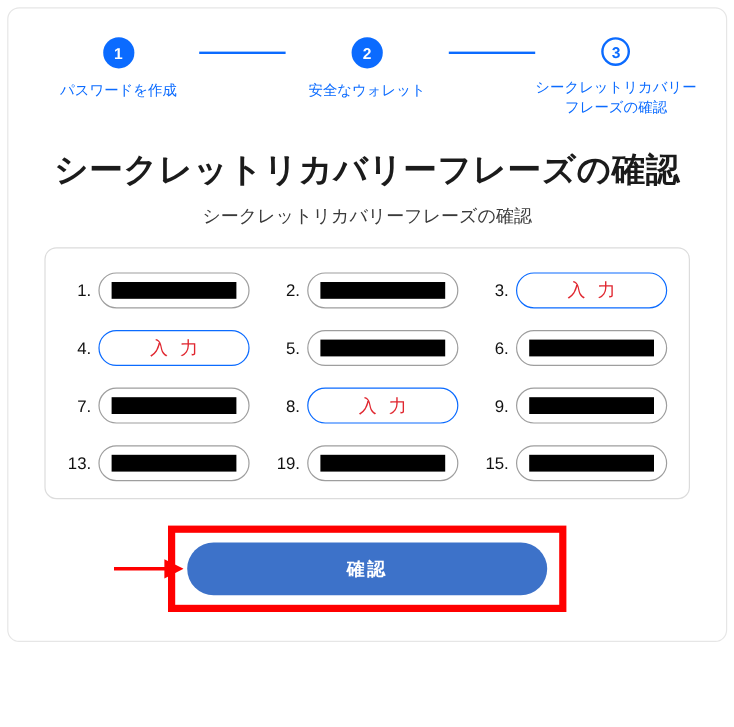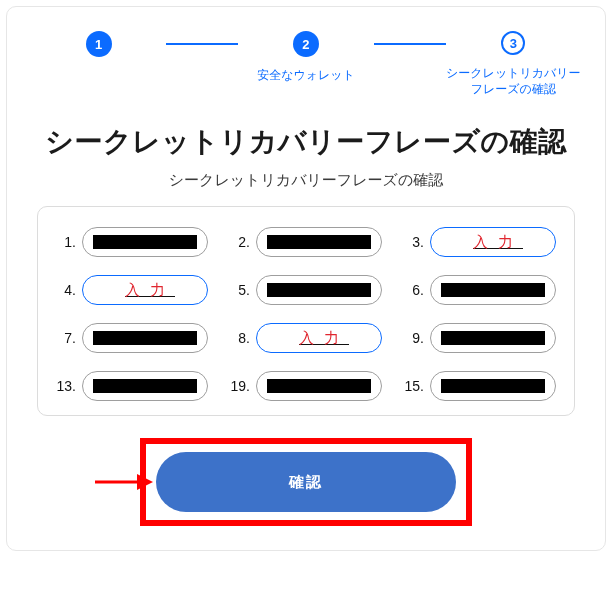--- a/index.html
+++ b/index.html
@@ -107,21 +107,20 @@
     justify-content: center;
     overflow: hidden;
   }
   .pill.filled .redact {
     width: 84%;
     height: 14px;
     background: #000;
   }
   .pill.input {
     border: 1.5px solid #0b6bff;
-    text-decoration: underline;
   }
   .pill.input .hint {
     color: #e0262f;
     font-size: 15px;
     letter-spacing: 10px;
     text-indent: 10px;
     font-weight: 500;
   }
   
   .confirm-wrap {
@@ -131,21 +130,21 @@
     align-items: center;
     justify-content: center;
   }
   .red-frame {
     border: 6px solid #ff0000;
     padding: 8px 10px;
     display: inline-block;
   }
   .confirm-btn {
     width: 300px;
-    height: 60px;
+    height: 44px;
     background: #3d72c9;
     border: none;
     border-radius: 40px;
     color: #fff;
     font-size: 15px;
     font-weight: 600;
     letter-spacing: 2px;
     display: flex; align-items: center; justify-content: center;
     cursor: pointer;
   }
@@ -157,20 +156,21 @@
   }
 </style>
 </head>
 <body>
 
 <div class="card">
 
   <div class="stepper">
     <div class="step">
       <div class="circ">1</div>
+      <div class="slabel">パスワードを作成</div>
     </div>
     <div class="connector"></div>
     <div class="step">
       <div class="circ">2</div>
       <div class="slabel">安全なウォレット</div>
     </div>
     <div class="connector"></div>
     <div class="step">
       <div class="circ active">3</div>
       <div class="slabel">シークレットリカバリーフレーズの確認</div>

